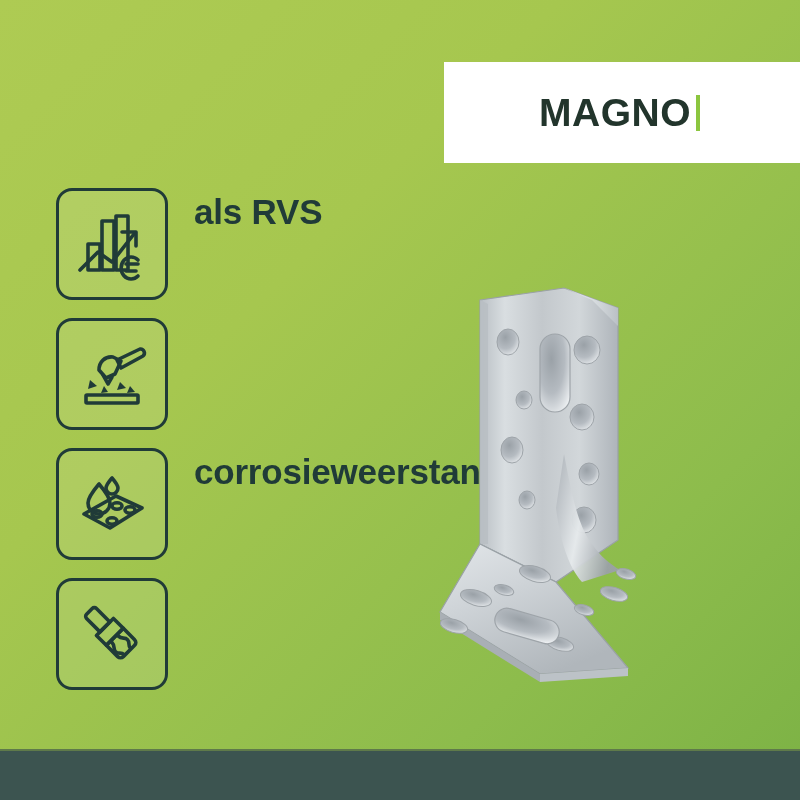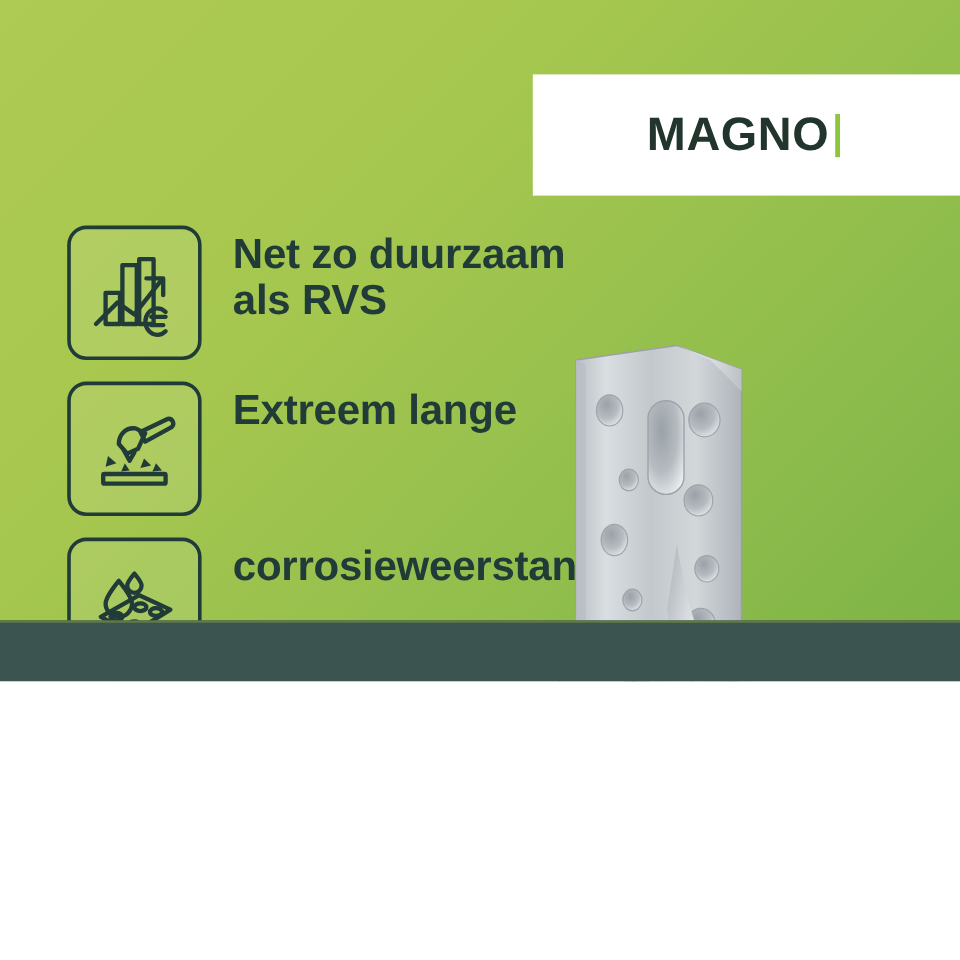--- a/index.html
+++ b/index.html
@@ -3,21 +3,21 @@
 <meta charset="utf-8">
 <style>
   html, body {
     margin: 0;
     padding: 0;
     background: #ffffff;
   }
   #poster {
     position: relative;
     width: 800px;
-    height: 568px;
+    height: 800px;
     overflow: hidden;
     font-family: "Liberation Sans", sans-serif;
     background: linear-gradient(135deg, #aecb53 0%, #a6c74f 35%, #8dbc4c 75%, #7cb245 100%);
   }
 
   
   #footer-bar {
     position: absolute;
     left: 0;
     bottom: 0;
@@ -134,21 +134,20 @@
 
           <polyline points="8,66 26,48 40,58 62,30"></polyline>
           <polyline points="50,28 64,28 64,42"></polyline>
 
           <path d="M66,56 a10,11 0 1 0 0,16"></path>
           <line x1="54" y1="60" x2="66" y2="60"></line>
           <line x1="54" y1="67" x2="64" y2="67"></line>
         </svg>
       </div>
       <div class="feature-text">
-        <span>Net zo duurzaam</span>
         <span class="l2">als RVS</span>
       </div>
     </div>
 
     <div class="feature-row">
       <div class="feature-icon-box">
         <svg viewBox="0 0 80 80" fill="none" stroke="#203b38" stroke-width="3.6" stroke-linecap="round" stroke-linejoin="round">
 
           <path d="M45,26 L68,15 a4,4 0 0 1 3,7 L49,34 Z"></path>
 
@@ -158,21 +157,20 @@
 
           <path d="M18,46 L25,52 L16,55 Z" fill="#203b38" stroke="none"></path>
           <path d="M32,52 L36,58 L29,59 Z" fill="#203b38" stroke="none"></path>
           <path d="M48,48 L54,54 L45,56 Z" fill="#203b38" stroke="none"></path>
           <path d="M58,52 L63,58 L55,59 Z" fill="#203b38" stroke="none"></path>
 
           <rect x="14" y="61" width="52" height="8" rx="1"></rect>
         </svg>
       </div>
       <div class="feature-text">
-        <span>Extreem lange</span>
       </div>
     </div>
 
     <div class="feature-row">
       <div class="feature-icon-box">
         <svg viewBox="0 0 80 80" fill="none" stroke="#203b38" stroke-width="3.6" stroke-linecap="round" stroke-linejoin="round">
 
           <polygon points="12,50 44,32 70,44 38,64"></polygon>
 
           <path d="M27,20 C27,20 16,33 16,39 a11,11 0 0 0 22,0 C38,33 27,20 27,20 Z"></path>

